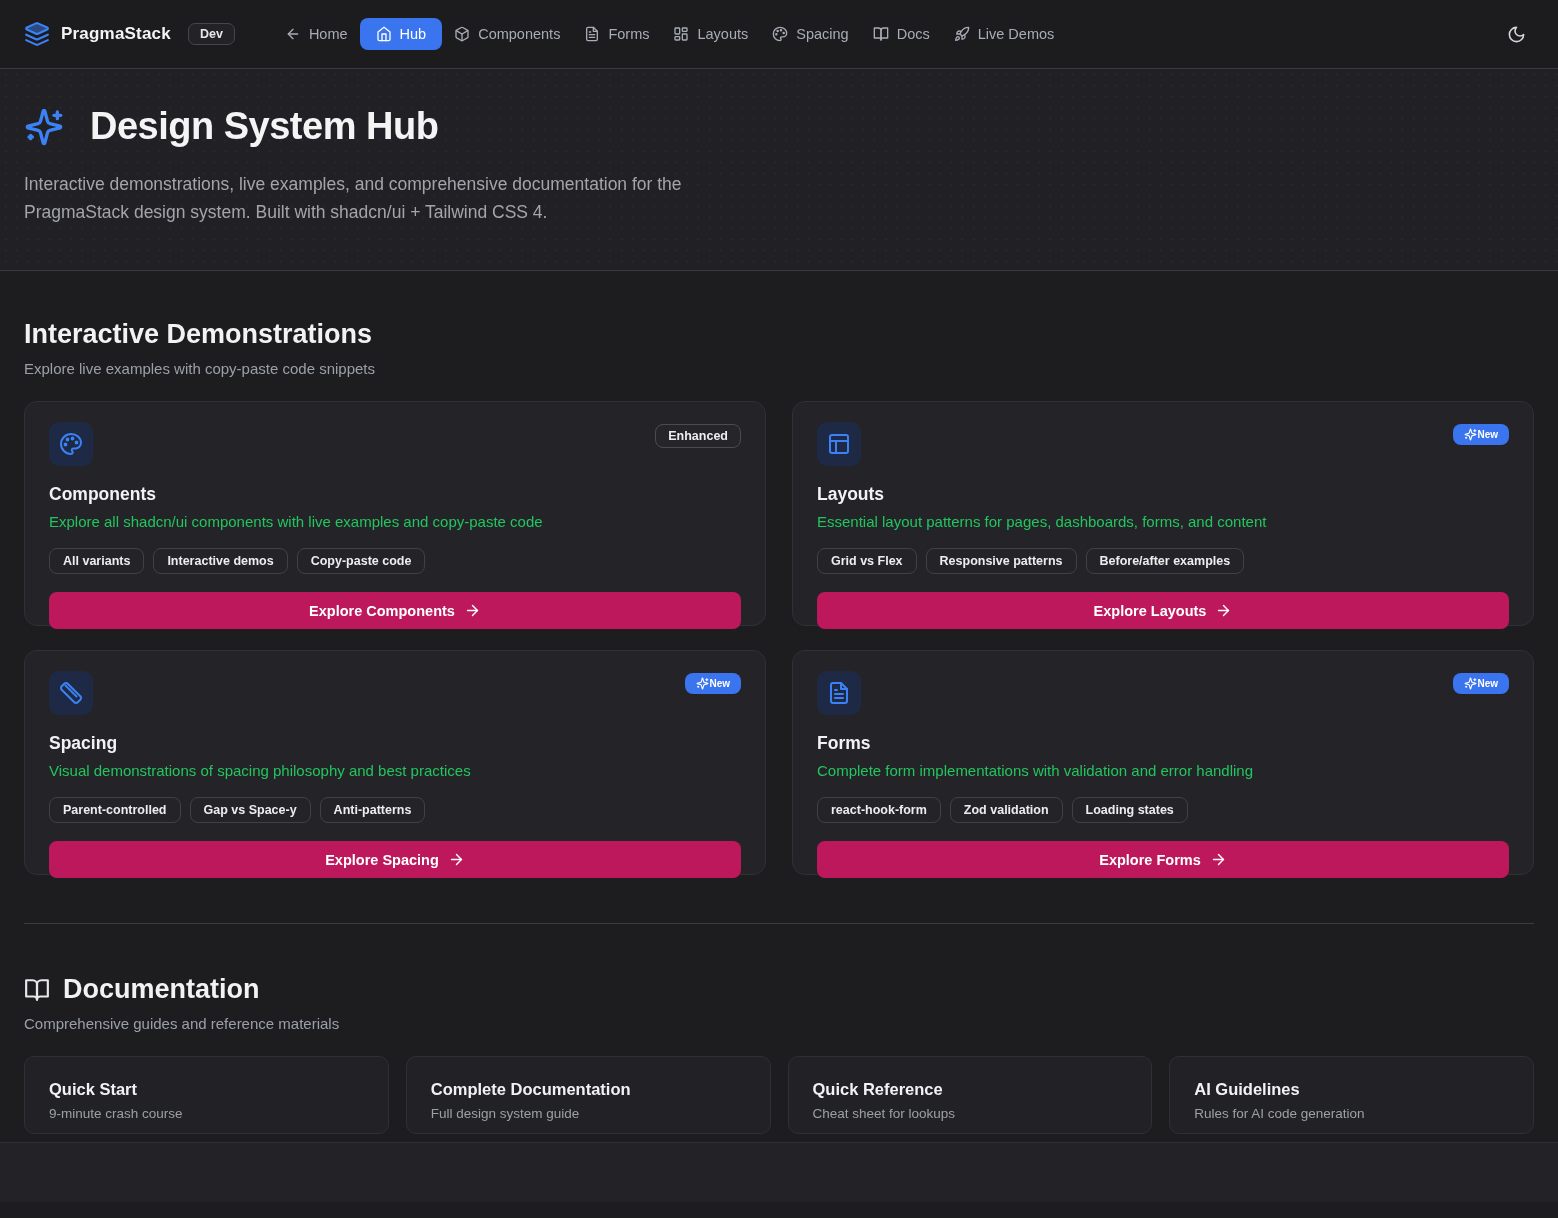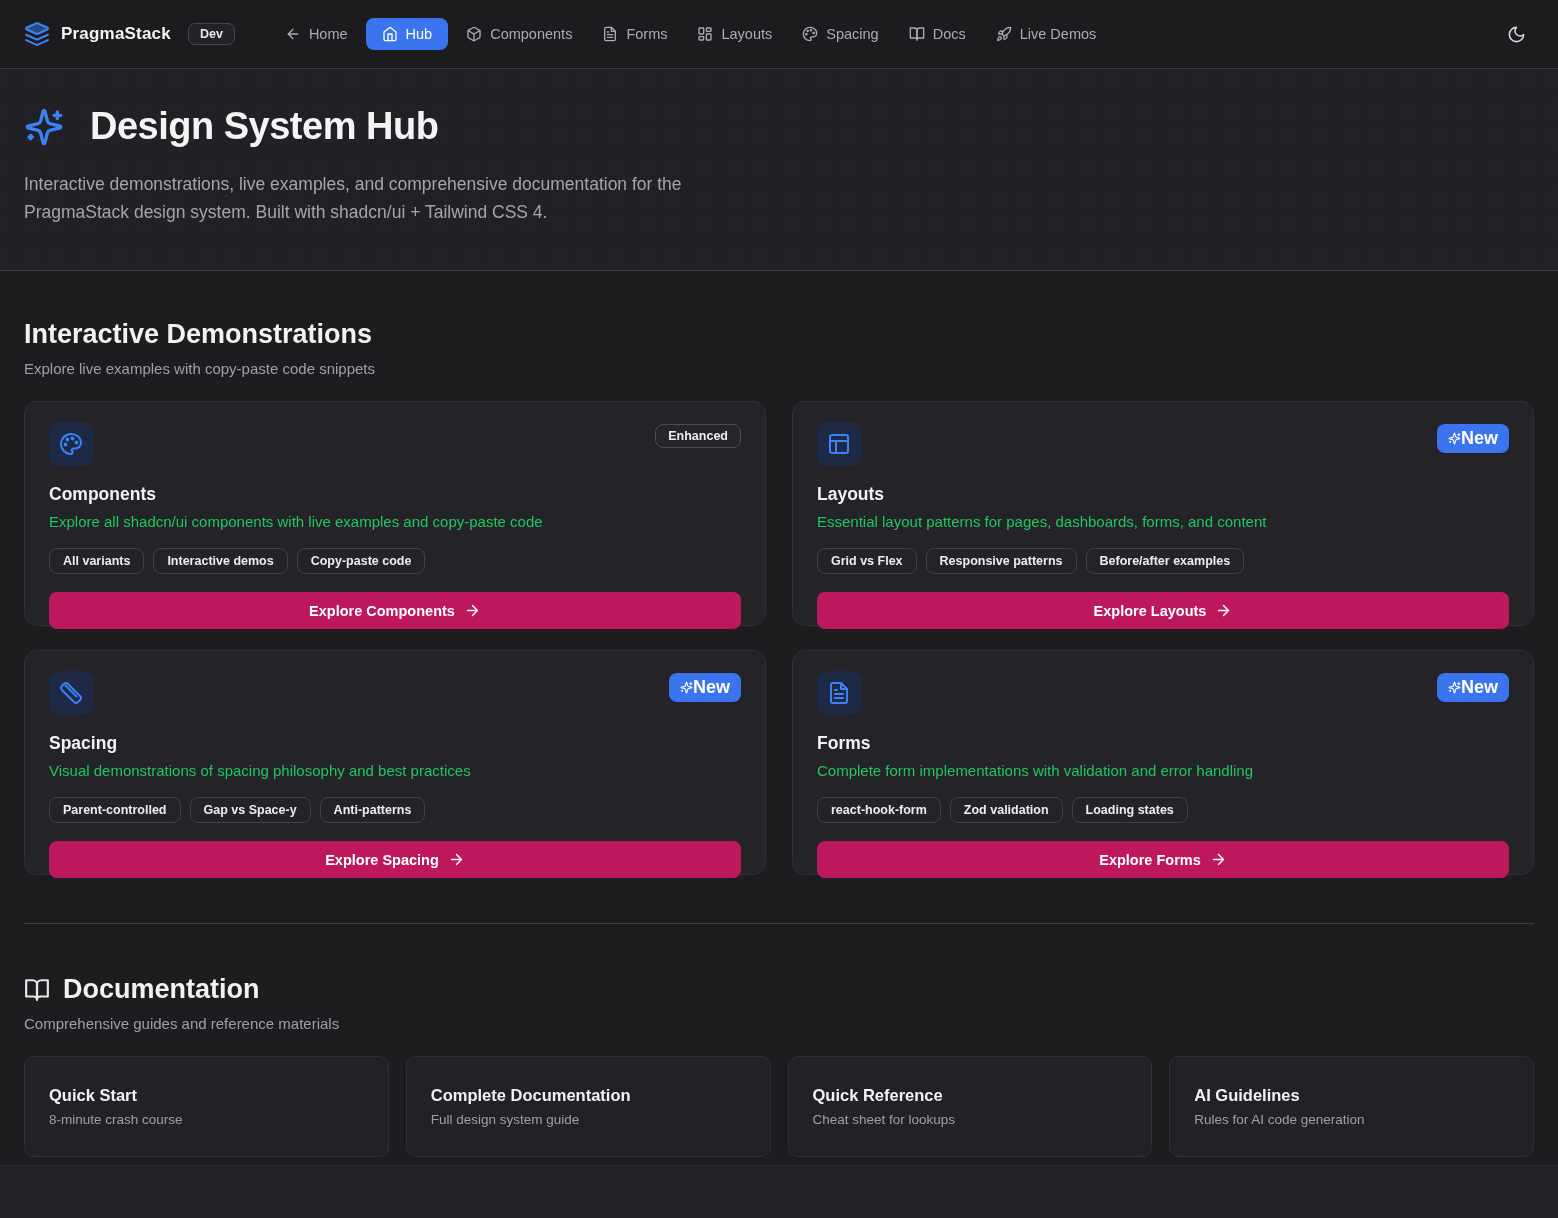--- a/index.html
+++ b/index.html
@@ -17,21 +17,21 @@
     height:69px; display:flex; align-items:center;
     padding:0 24px; background:#1c1c1f; border-bottom:1px solid #39393e;
   }
   .brand { display:flex; align-items:center; gap:11px; }
   .brand .logo { color:#3b82f6; }
   .brand-name { font-size:17px; font-weight:700; color:#f4f4f5; letter-spacing:.2px; }
   .dev-badge {
     margin-left:6px; border:1px solid #45454d; background:#232327;
     border-radius:7px; padding:3px 11px; font-size:12.5px; font-weight:700; color:#e7e7ea;
   }
-  .nav-menu { display:flex; align-items:center; gap:6px; margin-left:38px; }
+  .nav-menu { display:flex; align-items:center; margin-left:38px; }
   .nav-item {
     display:flex; align-items:center; gap:8px; padding:8px 12px;
     background:transparent; border:none; border-radius:8px;
     color:#a8acb5; font-size:14.5px; font-weight:500; cursor:pointer;
     font-family:"Liberation Sans", sans-serif;
   }
   .nav-item svg { width:16px; height:16px; }
   .nav-item.active { background:#3b74ef; color:#ffffff; padding:8px 16px; }
   .theme-toggle {
     margin-left:auto; background:transparent; border:none; cursor:pointer;
@@ -72,21 +72,21 @@
     display:flex; align-items:center; justify-content:center; color:#3b82f6;
   }
   .icon-box svg { width:24px; height:24px; }
   .badge-outline {
     border:1px solid #4b4b53; background:#26262a; border-radius:8px;
     padding:4px 12px; font-size:12.5px; font-weight:700; color:#eeeef1; margin-top:2px;
   }
   .badge-new {
     display:inline-flex; align-items:center; 
     background:#3b74ef; border-radius:8px; padding:4px 11px;
-    font-size:18px; font-weight:700; color:#ffffff; margin-top:2px;
+    font-size:10px; font-weight:700; color:#ffffff; margin-top:2px;
   }
   .badge-new svg { width:13px; height:13px; }
   .card-title { margin:18px 0 0; font-size:17.5px; font-weight:700; color:#f2f2f4; }
   .card-desc { margin:8px 0 0; font-size:15px; color:#22c55e; }
   .tag-row { display:flex; gap:9px; margin-top:18px; flex-wrap:wrap; }
   .tag {
     border:1px solid #404048; border-radius:8px; padding:5px 13px;
     font-size:12.5px; font-weight:700; color:#ededf0; background:transparent;
   }
   .explore-btn {
@@ -101,21 +101,21 @@
   .divider { border:none; border-top:1px solid #3a3a3f; margin:48px 0 0; }
 
   
   .docs-head { margin-top:50px; }
   .docs-title-row { display:flex; align-items:center; gap:13px; }
   .docs-title-row .docs-icon { color:#e8e8eb; }
   .docs-title-row .docs-icon svg { width:26px; height:26px; }
   .docs-grid { display:grid; grid-template-columns:repeat(4,1fr); gap:17px; margin-top:24px; }
   .doc-card {
     background:#222226; border:1px solid #2f2f34; border-radius:10px;
-    padding:23px 24px; height:101px; cursor:pointer; text-align:left;
+    padding:23px 24px; height:78px; cursor:pointer; text-align:left;
   }
   .doc-title { margin:0; font-size:16.5px; font-weight:700; color:#f2f2f4; }
   .doc-sub { margin:7px 0 0; font-size:13.5px; color:#9ba0a8; }
 
   .footer-cut { margin-top:8px; height:60px; background:#232327; border-top:1px solid #2f2f34; }
 </style>
 </head>
 <body>
 
 <nav class="topnav">
@@ -417,21 +417,21 @@
           </svg>
         </span>
       <h2 class="section-title">Documentation</h2>
     </div>
     <p class="section-sub">Comprehensive guides and reference materials</p>
   </section>
 
   <section class="docs-grid" id="docs-grid">
       <button class="doc-card">
         <h3 class="doc-title">Quick Start</h3>
-        <p class="doc-sub">8-minute crash course</p>
+        <p class="doc-sub">9-minute crash course</p>
       </button>
       <button class="doc-card">
         <h3 class="doc-title">Complete Documentation</h3>
         <p class="doc-sub">Full design system guide</p>
       </button>
       <button class="doc-card">
         <h3 class="doc-title">Quick Reference</h3>
         <p class="doc-sub">Cheat sheet for lookups</p>
       </button>
       <button class="doc-card">

